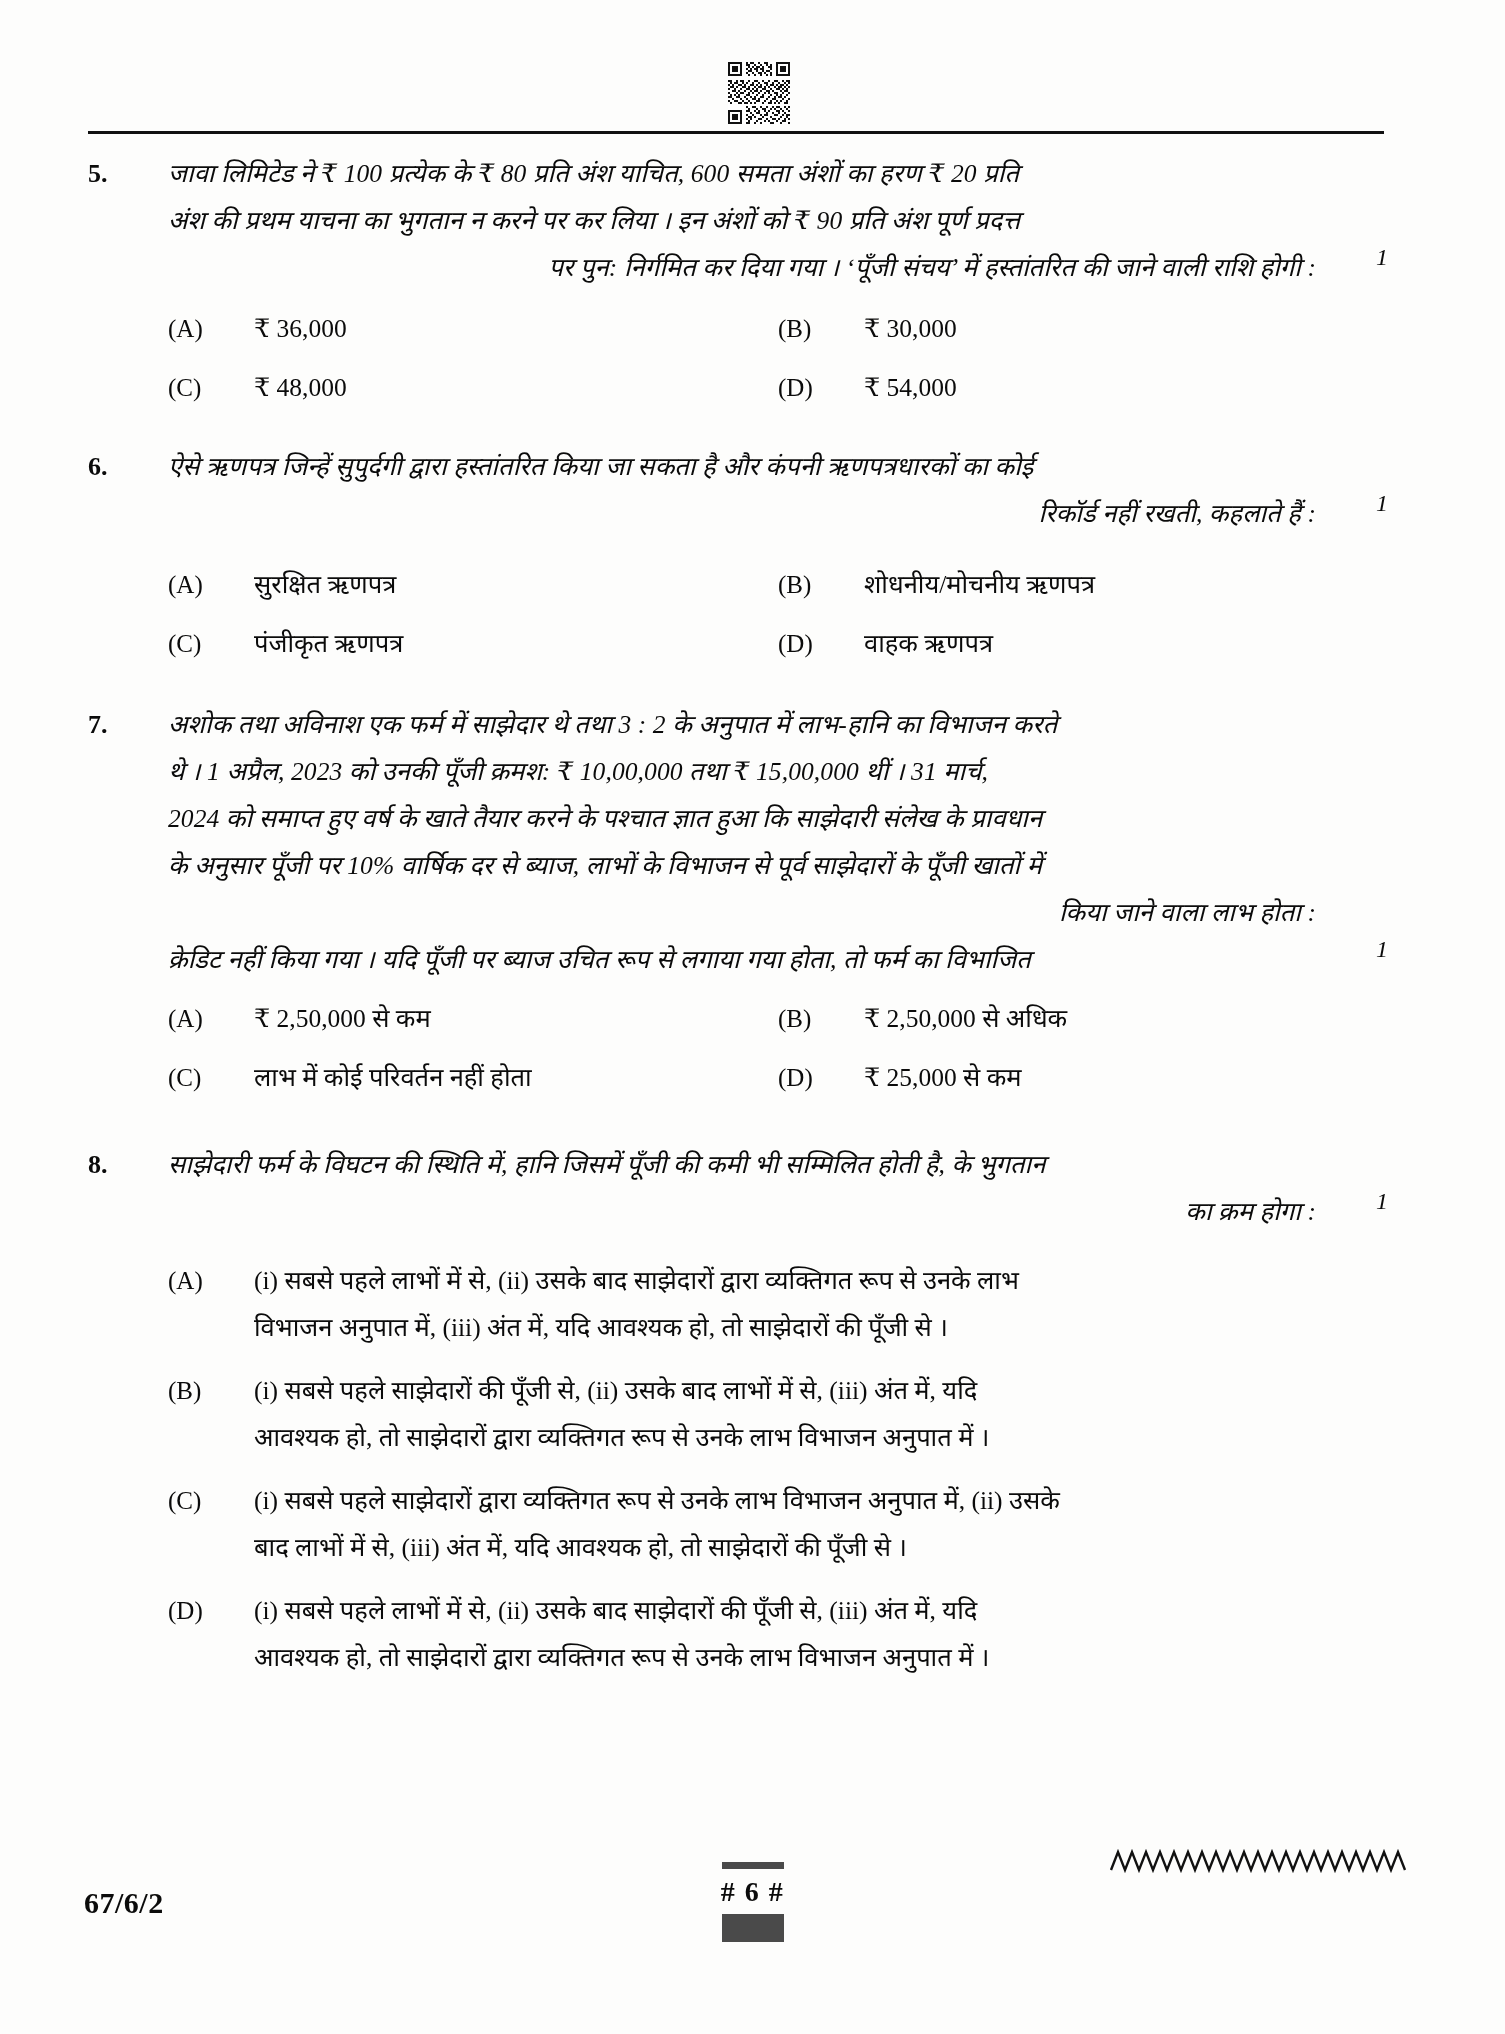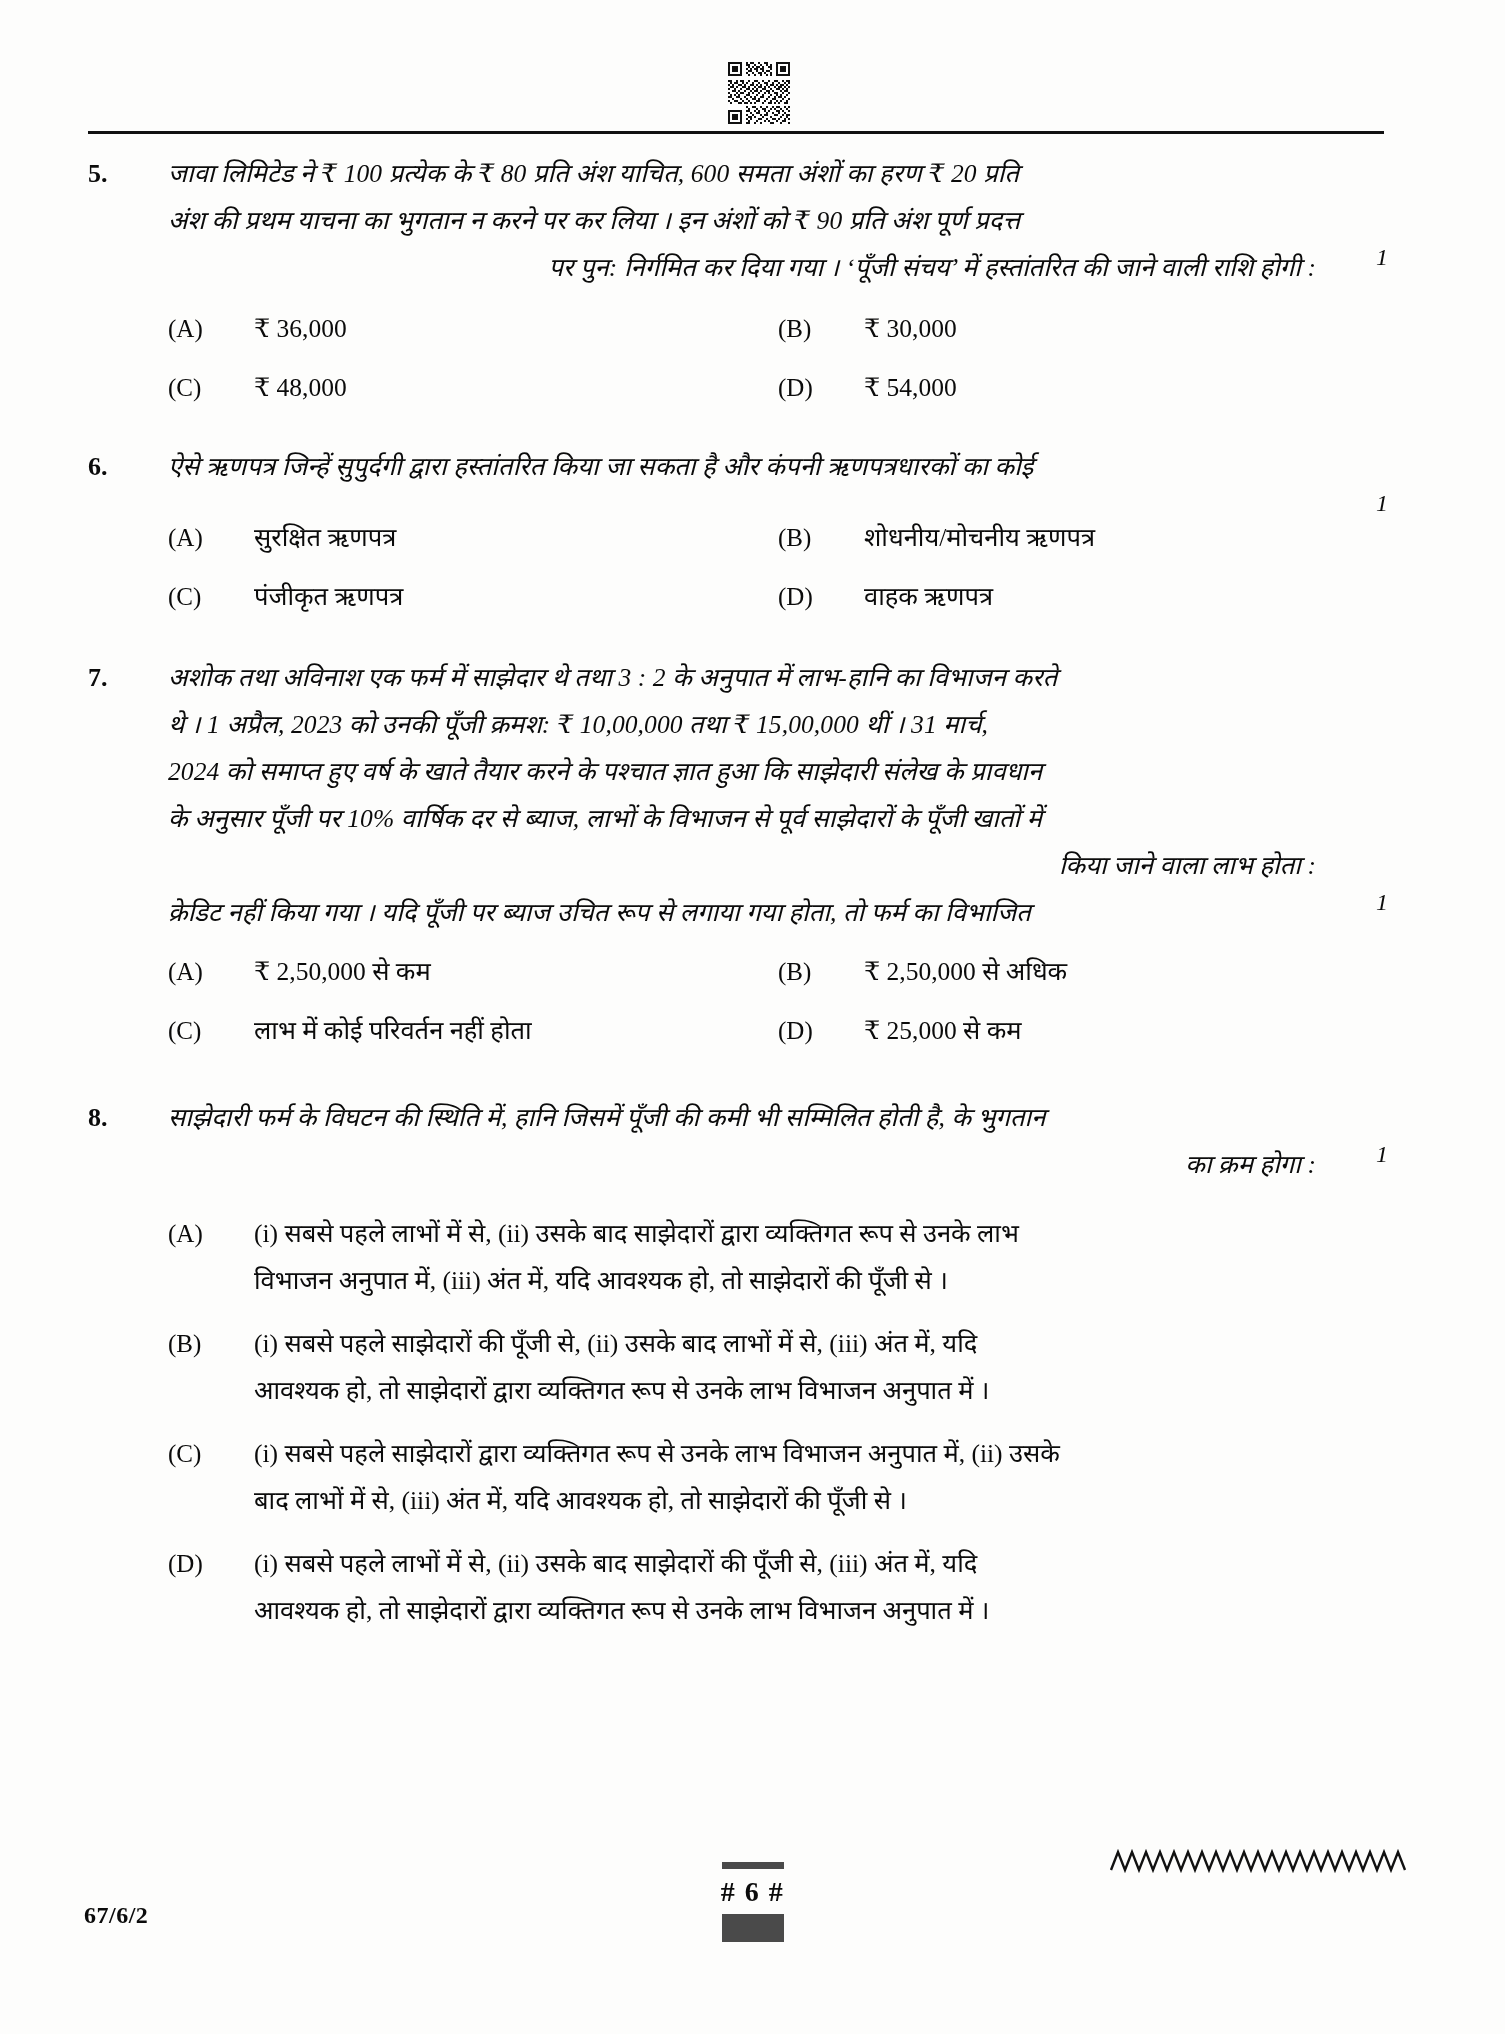--- a/index.html
+++ b/index.html
@@ -123,24 +123,23 @@
   .optrow.stacked { margin-bottom: 16px; }
   .optrow.stacked .optcell { width: 100%; }
   .optrow.stacked .opttext { max-width: 1090px; }
 
   
   .footer-code {
     position: absolute;
     left: 84px;
     top: 1886px;
     font-weight: bold;
-    font-size: 24px;
+    font-size: 30px;
     letter-spacing: 0.5px;
     font-family: "Liberation Serif", serif;
-    margin-top: 16px;
   }
   .footer-center {
     position: absolute;
     left: 0;
     top: 1862px;
     width: 1505px;
     text-align: center;
   }
   .footer-bar-top {
     width: 62px;
@@ -446,20 +445,21 @@
             <span class="opttext">₹ 54,000</span>
           </div>
         </div>
       </div>
     </div>
 
     <div class="qblock" style="margin-top:32px;">
       <div class="qnum">6.</div>
       <div class="qbody">
         <span class="line">ऐसे ऋणपत्र जिन्हें सुपुर्दगी द्वारा हस्तांतरित किया जा सकता है और कंपनी ऋणपत्रधारकों का कोई</span>
+        <span class="line lastline">रिकॉर्ड नहीं रखती, कहलाते हैं :</span>
       </div>
       <div class="marks" style="top:47px;">1</div>
 
       <div class="options" style="margin-top:24px;">
         <div class="optrow">
           <div class="optcell">
             <span class="optlabel">(A)</span>
             <span class="opttext">सुरक्षित ऋणपत्र</span>
           </div>
           <div class="optcell">

